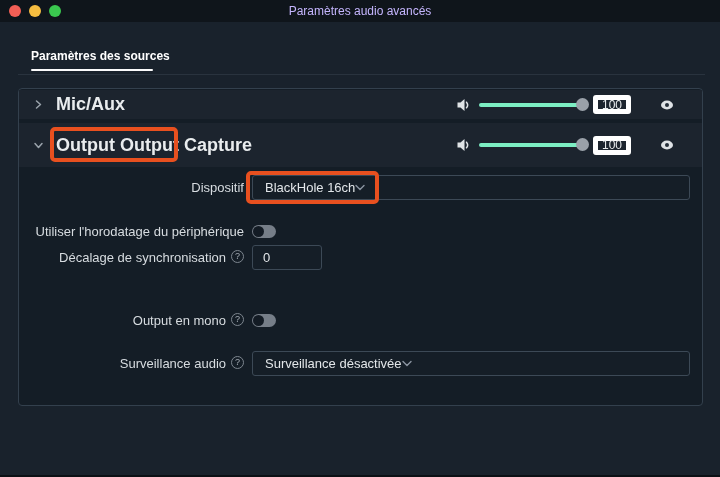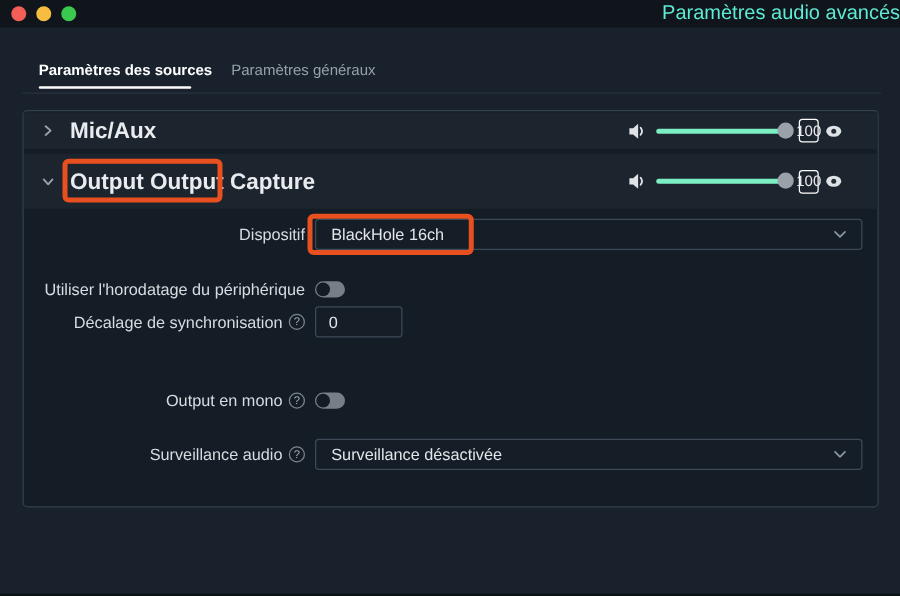--- a/index.html
+++ b/index.html
@@ -16,54 +16,54 @@
        border-bottom:2px solid #0b1015}
   
   .titlebar{position:absolute;left:0;top:0;width:720px;height:22px;background:var(--titlebar);
             display:flex;align-items:center}
   .lights{display:flex;gap:8px;padding-left:9px;position:relative;z-index:2}
   .light{width:12px;height:12px;border-radius:50%;display:inline-block}
   .light.red{background:var(--light-red)}
   .light.yellow{background:var(--light-yellow)}
   .light.green{background:var(--light-green)}
   .wtitle{position:absolute;left:0;top:0;width:100%;height:22px;line-height:22px;
-          text-align:right;font-size:16px;color:#5eead4}
+          text-align:center;font-size:12px;color:#c4b5fd}
   
   .tab{position:absolute;top:49px;font-size:12px;white-space:nowrap}
   .tab-active{left:31px;color:#ffffff;font-weight:700}
   .tab-underline{position:absolute;left:31px;top:69px;width:122px;height:2px;
                  background:#fbfbfb;border-radius:1px}
   .tab-inactive{left:185px;color:var(--text-dim)}
   .tabs-divider{position:absolute;left:18px;top:74px;width:687px;height:1px;background:#29333e}
   
   .panel{position:absolute;left:18px;top:88px;width:685px;height:318px;
          background:var(--panel-bg);border:1px solid var(--border);border-radius:4px}
   .srow{position:absolute;left:0;right:0;display:flex;align-items:center;
         background:var(--row-bg);padding-left:14px;padding-right:27px}
   .chev{width:11px;height:11px;display:inline-flex;align-items:center;justify-content:center;flex:none}
   .sname{margin-left:12px;font-size:18px;font-weight:700;color:var(--text);white-space:nowrap}
   .sp{flex:1}
   .spk{width:16px;height:14px;margin-right:7px;flex:none;display:inline-flex}
   .slider{position:relative;width:104px;height:4px;background:var(--accent);
           border-radius:2px;flex:none;margin-right:10px}
   .knob{position:absolute;right:-6px;top:-5px;width:13px;height:13px;border-radius:50%;
         background:var(--handle)}
-  .vbox{width:16px;height:19px;border:1px solid #ffffff;border-radius:3px;flex:none;
+  .vbox{width:38px;height:19px;border:5px solid #ffffff;border-radius:3px;flex:none;
         display:flex;align-items:center;justify-content:center;font-size:12px;color:var(--text);
-        margin-right:4px}
+        margin-right:28px}
   .eye{width:16px;height:12px;flex:none;display:inline-flex}
   
   .drow{position:absolute;left:19px;width:684px;display:flex;align-items:center}
-  .dlabel{width:225px;display:flex;justify-content:flex-end;align-items:center;gap:5px;
+  .dlabel{width:225px;display:flex;justify-content:flex-end;gap:5px;
           font-size:13px;color:#d7dce0;white-space:nowrap}
   .qicon{width:13px;height:13px;flex:none;border:1px solid #7d868f;border-radius:50%;
          font-size:9px;color:#a6aeb6;display:inline-flex;align-items:center;justify-content:center;
          line-height:1}
   .dfield{margin-left:8px}
-  .select{display:flex;align-items:center;justify-content:space-between;height:25px;
+  .select{display:flex;align-items:center;height:25px;
           padding:0 12px;border:1px solid var(--field-border);border-radius:3px;
           background:var(--field-bg);color:#e2e6e9;font-size:13px;width:438px}
   .tinput{width:70px;height:25px;border:1px solid var(--field-border);border-radius:3px;
           background:var(--field-bg);color:#e2e6e9;font-size:13px;display:flex;
           align-items:center;padding-left:10px}
   .toggle{position:relative;width:24px;height:13px;border-radius:7px;background:var(--toggle-track);flex:none}
   .tknob{position:absolute;left:1px;top:1px;width:11px;height:11px;border-radius:50%;
          background:var(--toggle-knob)}
   
   .annot{position:absolute;border:4px solid var(--annotation);border-radius:5px;pointer-events:none;z-index:5}
@@ -79,21 +79,20 @@
     <div class="lights">
       <span class="light red"></span>
       <span class="light yellow"></span>
       <span class="light green"></span>
     </div>
     <div class="wtitle">Paramètres audio avancés</div>
   </div>
 
   <div class="tab tab-active">Paramètres des sources</div>
   <div class="tab-underline"></div>
-  <div class="tab tab-inactive">Paramètres généraux</div>
   <div class="tabs-divider"></div>
 
   <div class="panel">
 
     <div class="srow" style="top:1px;height:29px">
       <span class="chev">
         <svg width="11" height="11" viewBox="0 0 11 11">
             <polyline points="3.5,2 7.5,5.5 3.5,9" stroke="#9aa3ab" stroke-width="1.5" fill="none" stroke-linecap="round" stroke-linejoin="round"></polyline>
           </svg>
       </span>

